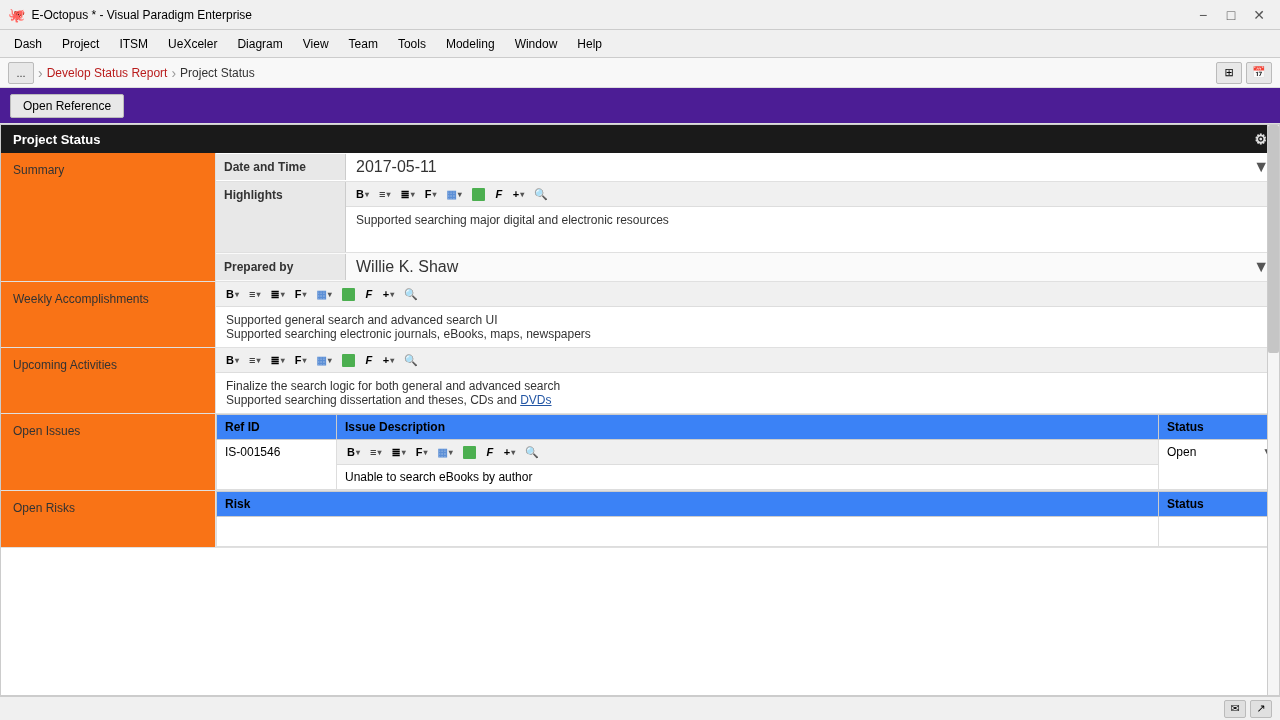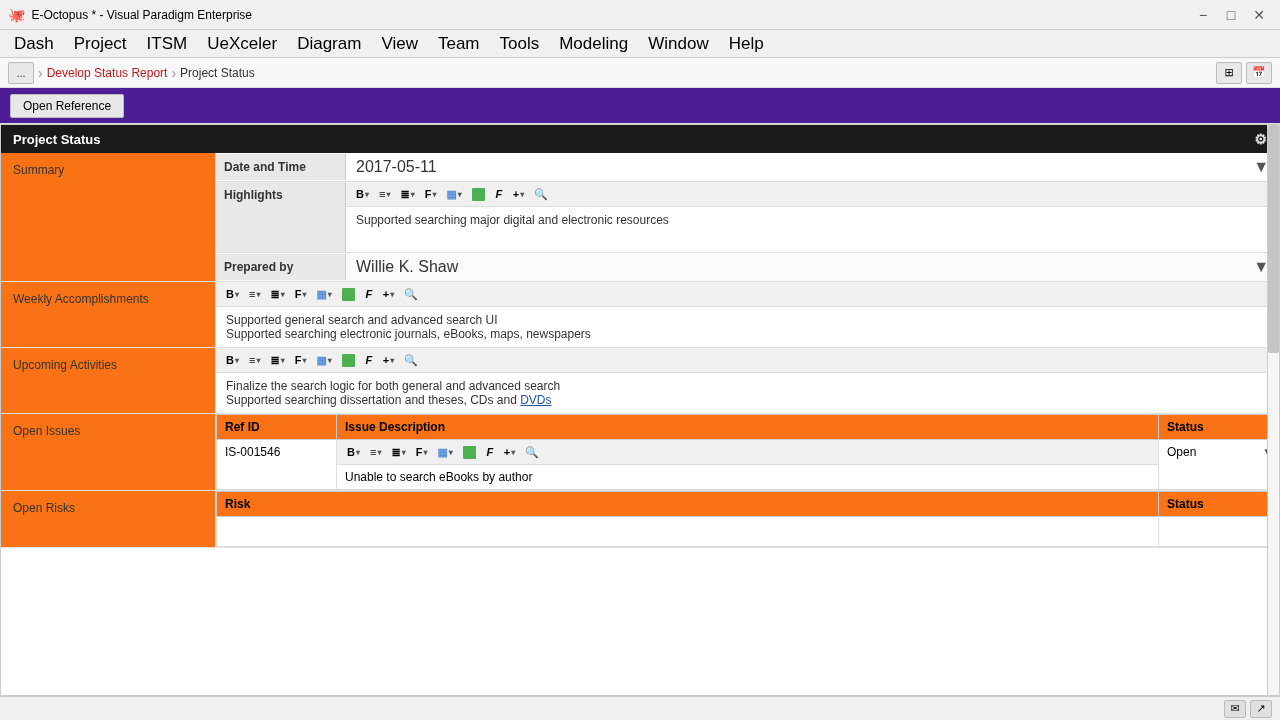--- a/index.html
+++ b/index.html
@@ -27,21 +27,21 @@
       background: #f0f0f0;
       height: 28px;
       display: flex;
       align-items: center;
       padding: 0 4px;
       border-bottom: 1px solid #ccc;
     }
     .menu-item {
       padding: 4px 10px;
       cursor: pointer;
-      font-size: 17px;
+      font-size: 12px;
       border-radius: 2px;
     }
 
     
     .breadcrumb-bar {
       background: #f8f8f8;
       height: 30px;
       display: flex;
       align-items: center;
       padding: 0 8px;
@@ -151,21 +151,21 @@
       align-items: center;
       background: #fafafa;
     }
 
     
     .issues-table {
       width: 100%;
       border-collapse: collapse;
     }
     .issues-table th {
-      background: #f97316;
+      background: #3b82f6;
       padding: 5px 8px;
       font-size: 12px;
       font-weight: 600;
       text-align: left;
       border: 1px solid #ccc;
     }
     .issues-table td {
       padding: 0;
       border: 1px solid #ddd;
       vertical-align: top;

